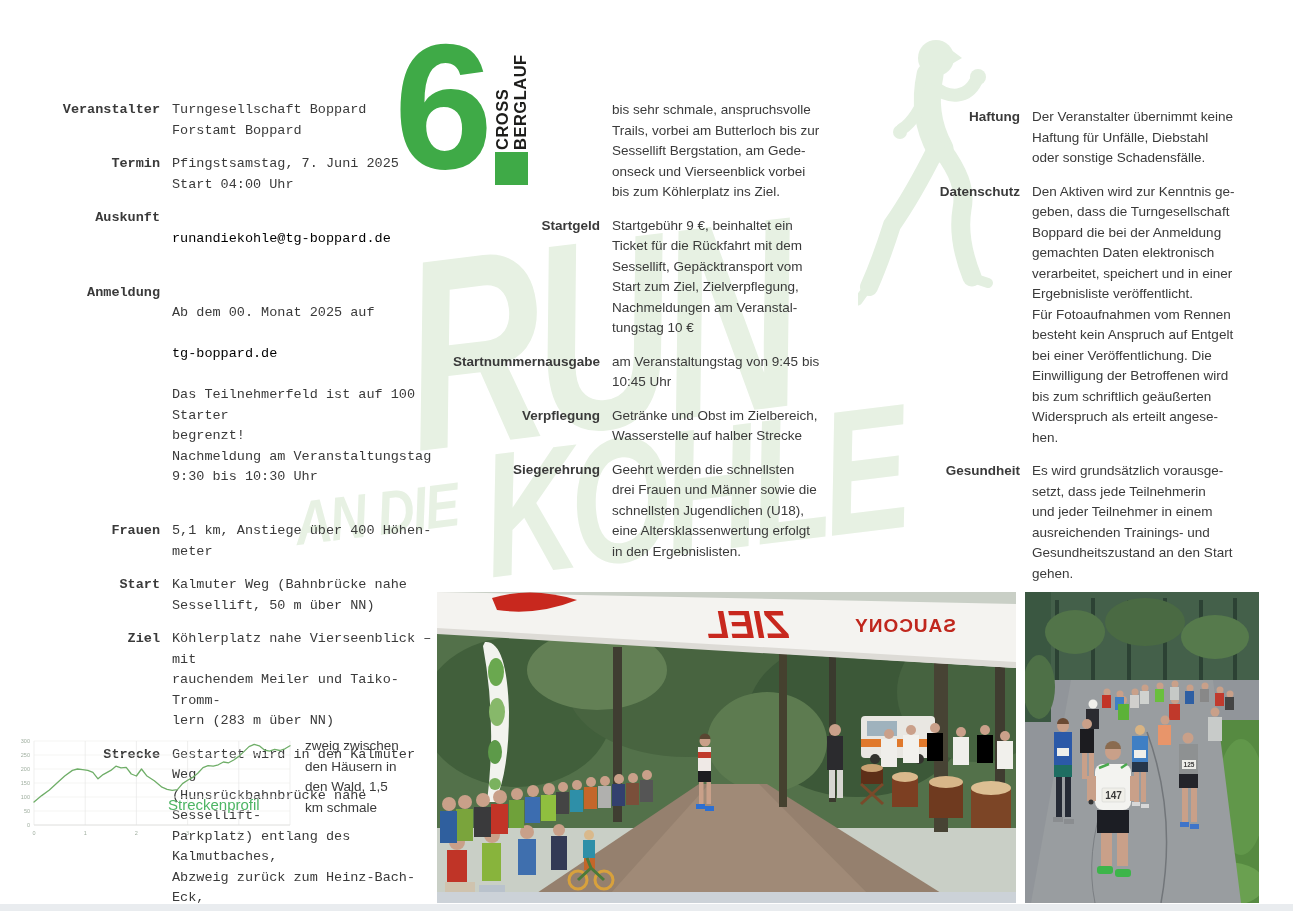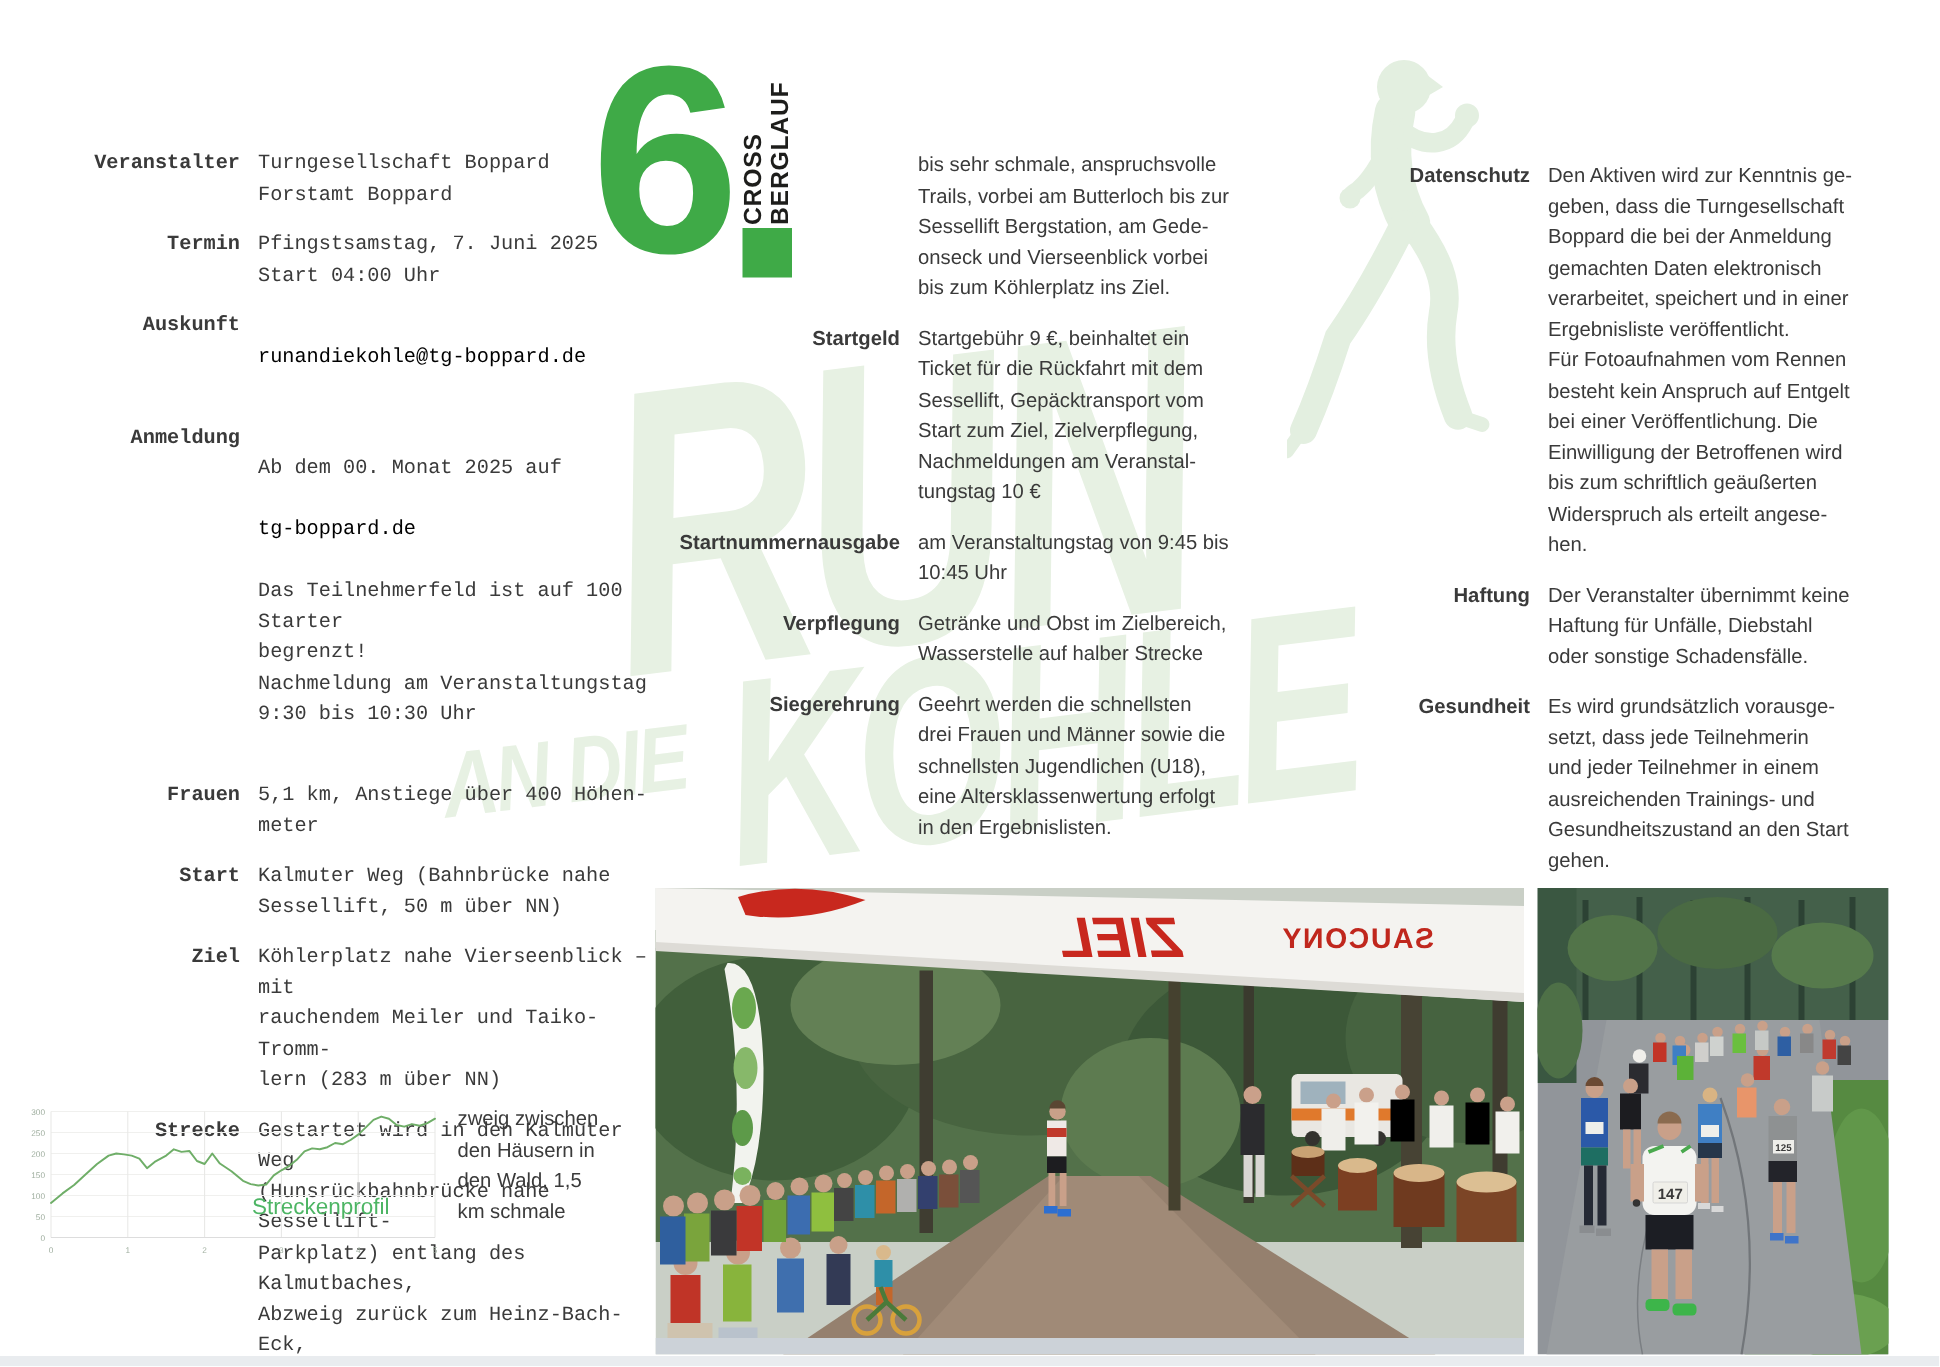--- a/index.html
+++ b/index.html
@@ -186,40 +186,40 @@
       <div class="txt">Geehrt werden die schnellsten
 drei Frauen und Männer sowie die
 schnellsten Jugendlichen (U18),
 eine Altersklassenwertung erfolgt
 in den Ergebnislisten.</div>
     </div>
   </div>
 
   <div class="col col3">
     <div class="row">
+      <div class="lbl">Haftung</div>
+      <div class="txt">Der Veranstalter übernimmt keine
+Haftung für Unfälle, Diebstahl
+oder sonstige Schadensfälle.</div>
+    </div>
+    <div class="row">
       <div class="lbl">Datenschutz</div>
       <div class="txt">Den Aktiven wird zur Kenntnis ge-
 geben, dass die Turngesellschaft
 Boppard die bei der Anmeldung
 gemachten Daten elektronisch
 verarbeitet, speichert und in einer
 Ergebnisliste veröffentlicht.
 Für Fotoaufnahmen vom Rennen
 besteht kein Anspruch auf Entgelt
 bei einer Veröffentlichung. Die
 Einwilligung der Betroffenen wird
 bis zum schriftlich geäußerten
 Widerspruch als erteilt angese-
 hen.</div>
-    </div>
-    <div class="row">
-      <div class="lbl">Haftung</div>
-      <div class="txt">Der Veranstalter übernimmt keine
-Haftung für Unfälle, Diebstahl
-oder sonstige Schadensfälle.</div>
     </div>
     <div class="row">
       <div class="lbl">Gesundheit</div>
       <div class="txt">Es wird grundsätzlich vorausge-
 setzt, dass jede Teilnehmerin
 und jeder Teilnehmer in einem
 ausreichenden Trainings- und
 Gesundheitszustand an den Start
 gehen.</div>
     </div>

